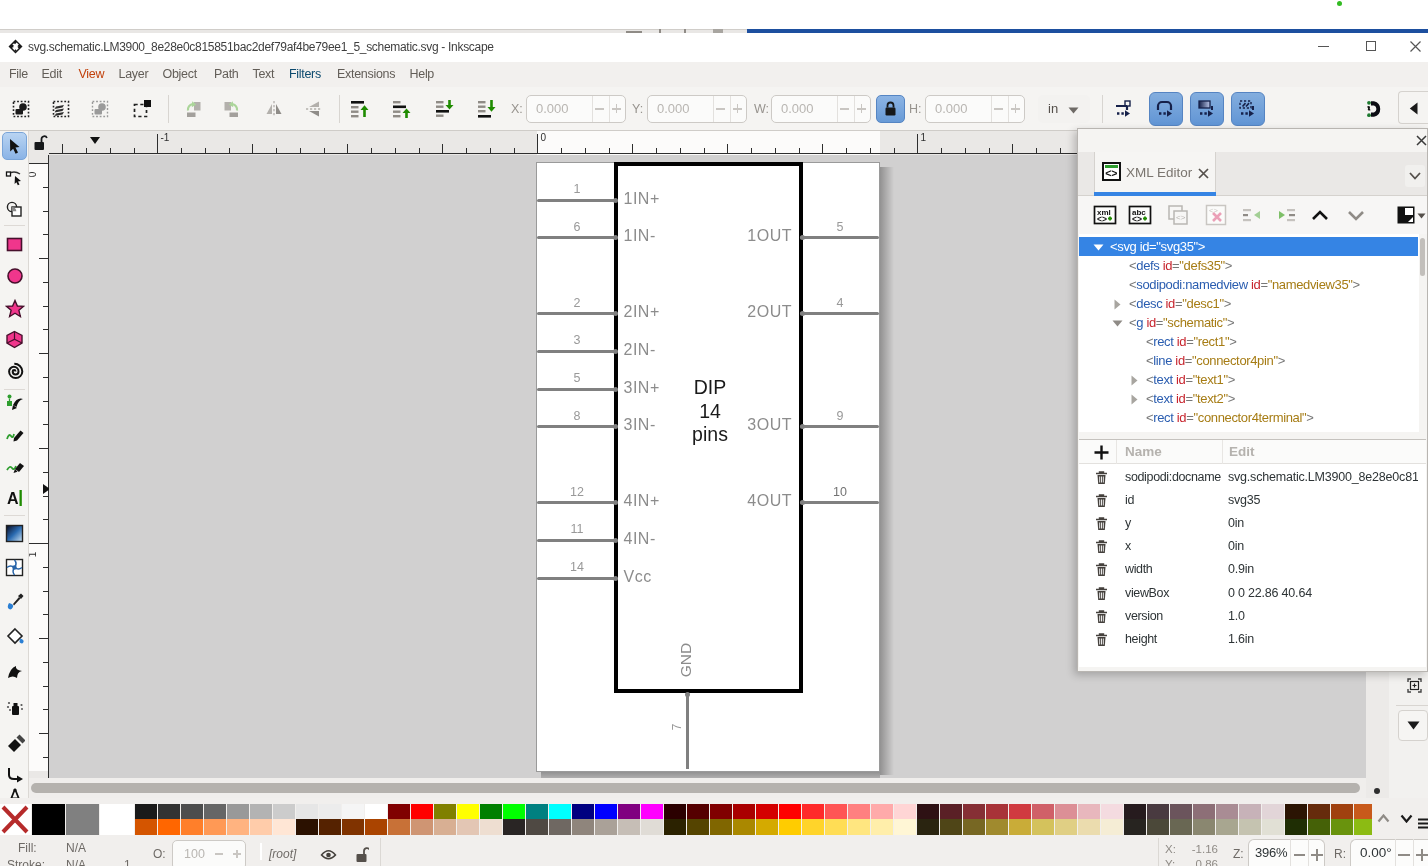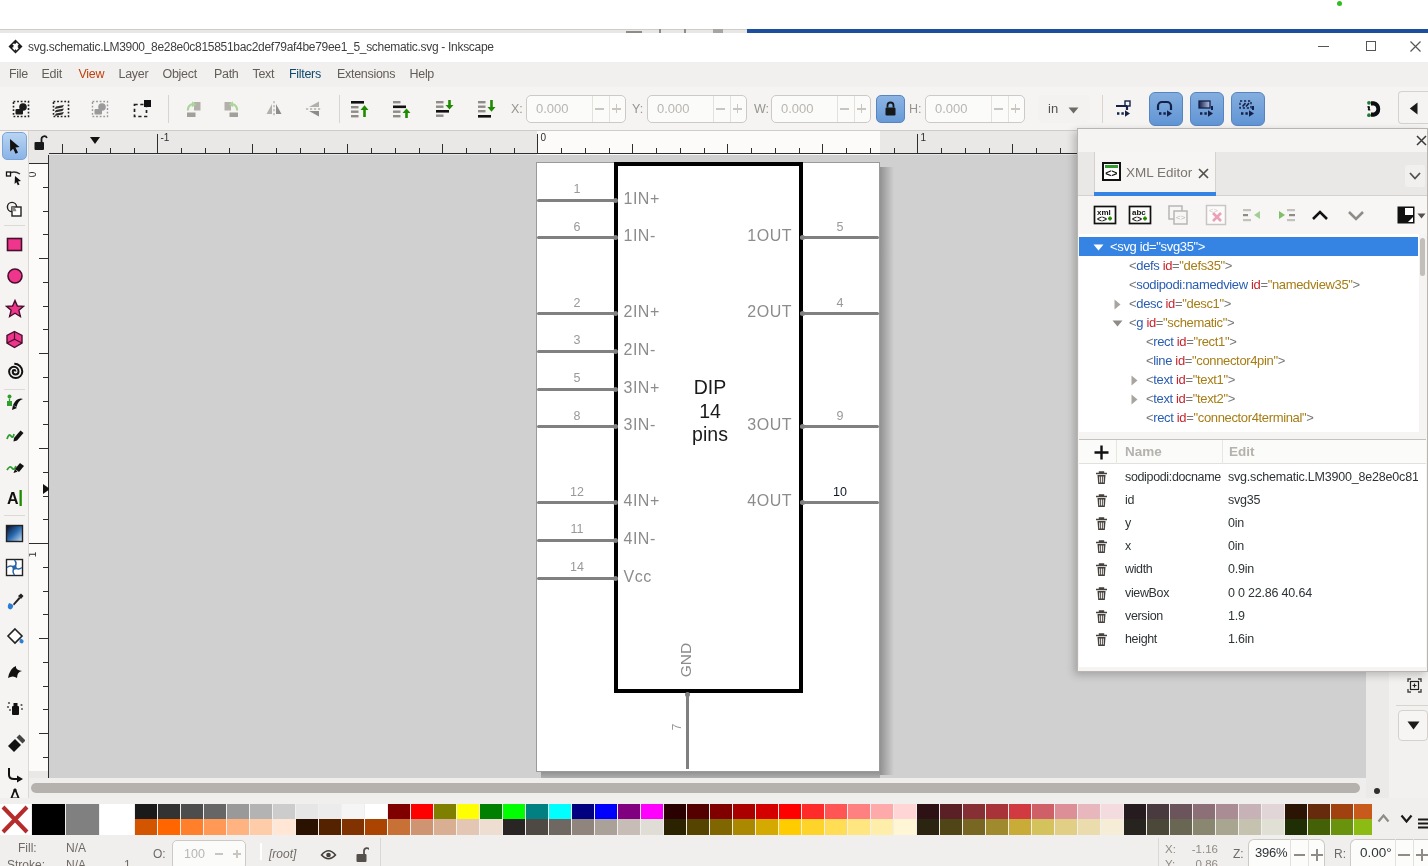--- a/index.html
+++ b/index.html
@@ -558,21 +558,21 @@
 <div class="ab" style="left:800px;top:312.0px;width:79px;height:3px;background:#808080;border-radius:2px;"></div>
 <div class="ab" style="left:799.5px;top:311.0px;width:5px;height:5px;border-radius:50%;background:#808080;"></div>
 <div class="ab" style="left:815px;top:295.5px;width:50px;text-align:center;font-size:12.5px;color:#999;">4</div>
 <div class="ab" style="left:702px;top:303.0px;width:90px;text-align:right;font-size:16px;letter-spacing:0.5px;color:#8c8c8c;">2OUT</div>
 <div class="ab" style="left:800px;top:425.4px;width:79px;height:3px;background:#808080;border-radius:2px;"></div>
 <div class="ab" style="left:799.5px;top:424.4px;width:5px;height:5px;border-radius:50%;background:#808080;"></div>
 <div class="ab" style="left:815px;top:408.9px;width:50px;text-align:center;font-size:12.5px;color:#999;">9</div>
 <div class="ab" style="left:702px;top:416.4px;width:90px;text-align:right;font-size:16px;letter-spacing:0.5px;color:#8c8c8c;">3OUT</div>
 <div class="ab" style="left:800px;top:501.0px;width:79px;height:3px;background:#808080;border-radius:2px;"></div>
 <div class="ab" style="left:799.5px;top:500.0px;width:5px;height:5px;border-radius:50%;background:#808080;"></div>
-<div class="ab" style="left:815px;top:484.5px;width:50px;text-align:center;font-size:12.5px;color:#0f172a;">10</div>
+<div class="ab" style="left:815px;top:484.5px;width:50px;text-align:center;font-size:12.5px;color:#737373;">10</div>
 <div class="ab" style="left:702px;top:492.0px;width:90px;text-align:right;font-size:16px;letter-spacing:0.5px;color:#8c8c8c;">4OUT</div>
 <div class="ab" style="left:660px;top:376px;width:100px;text-align:center;font-size:19.5px;line-height:23.6px;color:#1a1a1a;">DIP<br>14<br>pins</div>
 <div class="ab" style="left:686px;top:693px;width:3px;height:76px;background:#808080;"></div>
 <div class="ab" style="left:685px;top:691.5px;width:5px;height:5px;border-radius:50%;background:#808080;"></div>
 <div class="ab" style="left:646px;top:650.5px;width:80px;text-align:center;font-size:15.5px;color:#8c8c8c;transform:rotate(-90deg);">GND</div>
 <div class="ab" style="left:652px;top:720px;width:50px;text-align:center;font-size:12.5px;color:#999;transform:rotate(-90deg);">7</div>
 </div>
 <div class="ab" style="left:1366px;top:155px;width:23px;height:643px;background:#eceae8;"></div>
 <div class="ab" style="left:1389px;top:155px;width:39px;height:643px;background:#f2f1ef;"></div>
 <div class="icon" style="left:1407px;top:678px;">
@@ -979,21 +979,21 @@
 <div class="ab" style="left:46px;top:141.5px;width:101px;overflow:hidden;height:23px;line-height:23px;font-size:12.5px;letter-spacing:-0.35px;color:#2e3436;white-space:nowrap;">viewBox</div>
 <div class="ab" style="left:149px;top:141.5px;width:190px;overflow:hidden;height:23px;line-height:23px;font-size:12.5px;letter-spacing:-0.2px;color:#2e3436;white-space:nowrap;">0 0 22.86 40.64</div>
 <div class="icon" style="left:16px;top:168.6px;">
           <svg width="13" height="15" viewBox="0 0 13 15">
             <path d="M1 3.5 H12 M4.5 3.5 V2 H8.5 V3.5" fill="none" stroke="#44403c" stroke-width="1.4"></path>
             <path d="M2.5 5 L3.2 14 H9.8 L10.5 5 Z" fill="#44403c"></path>
             <path d="M4.7 6.5 V12.5 M6.5 6.5 V12.5 M8.3 6.5 V12.5" stroke="#fff" stroke-width="0.9"></path>
           </svg>
         </div>
 <div class="ab" style="left:46px;top:164.6px;width:101px;overflow:hidden;height:23px;line-height:23px;font-size:12.5px;letter-spacing:-0.35px;color:#2e3436;white-space:nowrap;">version</div>
-<div class="ab" style="left:149px;top:164.6px;width:190px;overflow:hidden;height:23px;line-height:23px;font-size:12.5px;letter-spacing:-0.2px;color:#2e3436;white-space:nowrap;">1.9</div>
+<div class="ab" style="left:149px;top:164.6px;width:190px;overflow:hidden;height:23px;line-height:23px;font-size:12.5px;letter-spacing:-0.2px;color:#2e3436;white-space:nowrap;">1.0</div>
 <div class="icon" style="left:16px;top:191.7px;">
           <svg width="13" height="15" viewBox="0 0 13 15">
             <path d="M1 3.5 H12 M4.5 3.5 V2 H8.5 V3.5" fill="none" stroke="#44403c" stroke-width="1.4"></path>
             <path d="M2.5 5 L3.2 14 H9.8 L10.5 5 Z" fill="#44403c"></path>
             <path d="M4.7 6.5 V12.5 M6.5 6.5 V12.5 M8.3 6.5 V12.5" stroke="#fff" stroke-width="0.9"></path>
           </svg>
         </div>
 <div class="ab" style="left:46px;top:187.7px;width:101px;overflow:hidden;height:23px;line-height:23px;font-size:12.5px;letter-spacing:-0.35px;color:#2e3436;white-space:nowrap;">height</div>
 <div class="ab" style="left:149px;top:187.7px;width:190px;overflow:hidden;height:23px;line-height:23px;font-size:12.5px;letter-spacing:-0.2px;color:#2e3436;white-space:nowrap;">1.6in</div>
 </div>

